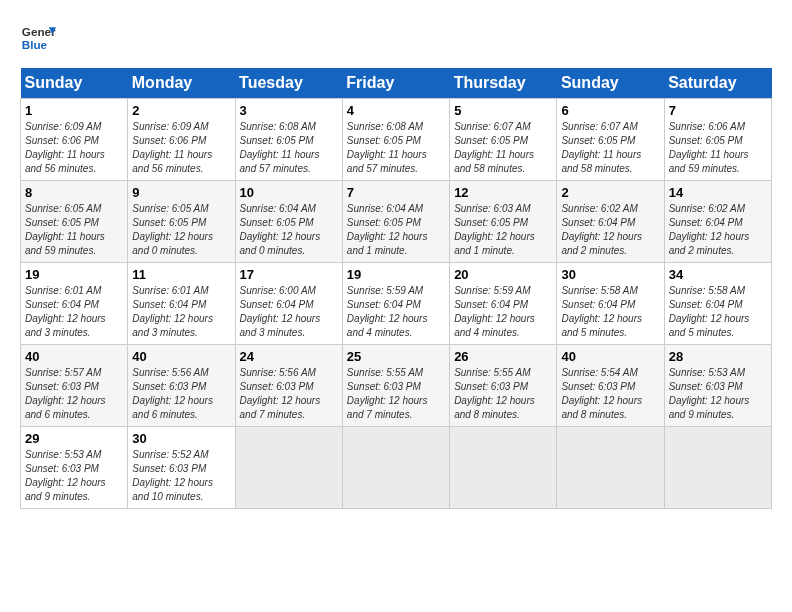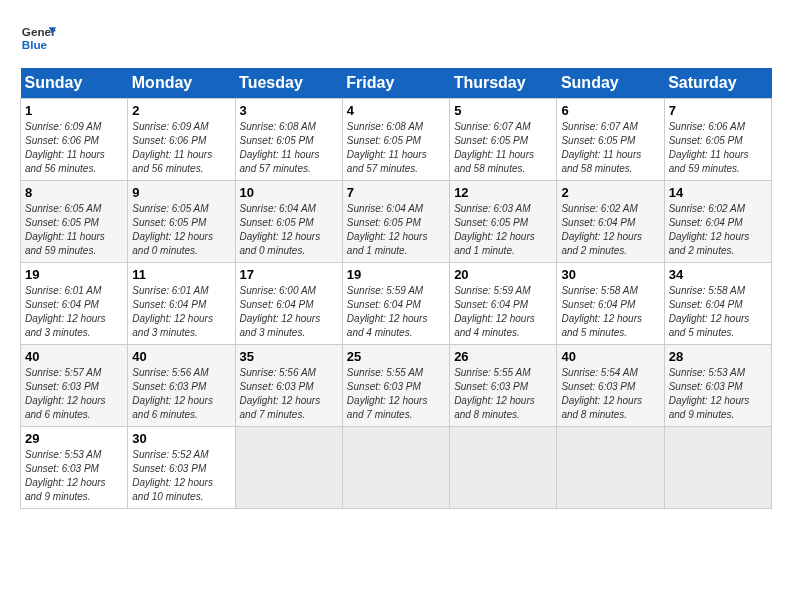--- a/index.html
+++ b/index.html
@@ -200,21 +200,21 @@
       <tr>
         <td>
           <span class="day-number">40</span>
           <div class="day-info">Sunrise: 5:57 AM<br>Sunset: 6:03 PM<br>Daylight: 12 hours<br>and 6 minutes.</div>
         </td>
         <td>
           <span class="day-number">40</span>
           <div class="day-info">Sunrise: 5:56 AM<br>Sunset: 6:03 PM<br>Daylight: 12 hours<br>and 6 minutes.</div>
         </td>
         <td>
-          <span class="day-number">35</span>
+          <span class="day-number">24</span>
           <div class="day-info">Sunrise: 5:56 AM<br>Sunset: 6:03 PM<br>Daylight: 12 hours<br>and 7 minutes.</div>
         </td>
         <td>
           <span class="day-number">25</span>
           <div class="day-info">Sunrise: 5:55 AM<br>Sunset: 6:03 PM<br>Daylight: 12 hours<br>and 7 minutes.</div>
         </td>
         <td>
           <span class="day-number">26</span>
           <div class="day-info">Sunrise: 5:55 AM<br>Sunset: 6:03 PM<br>Daylight: 12 hours<br>and 8 minutes.</div>
         </td>

